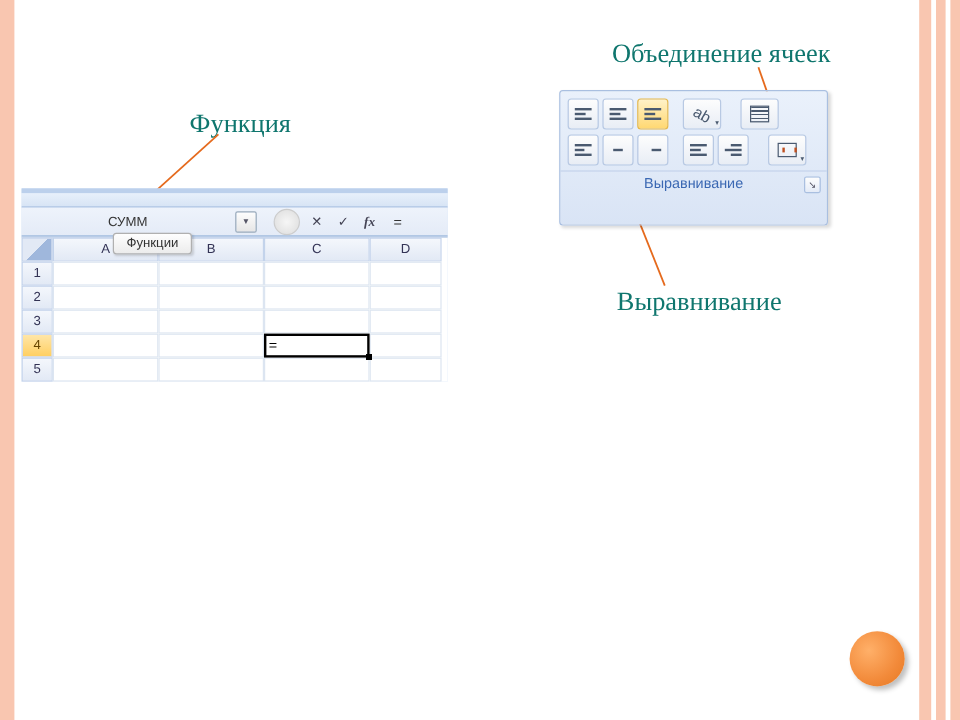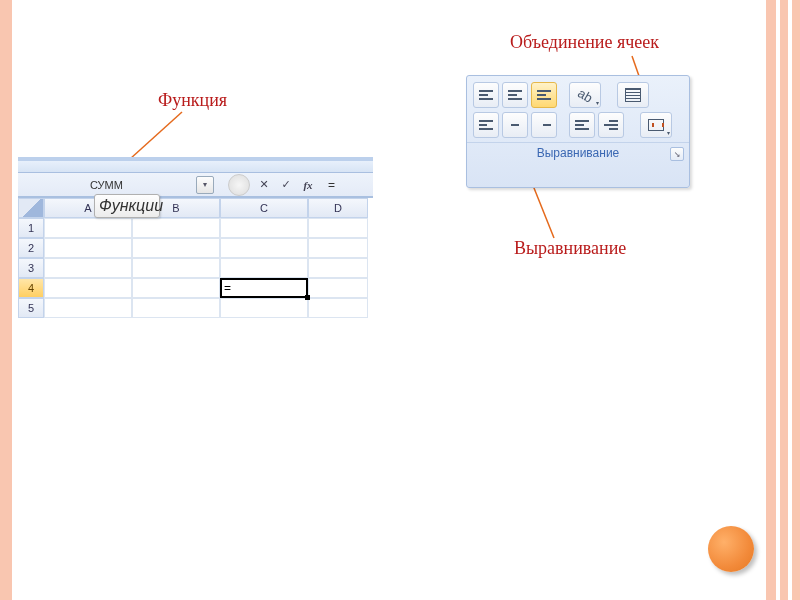--- a/index.html
+++ b/index.html
@@ -36,22 +36,22 @@
     position: absolute;
     right: 20px; top: 0;
     width: 4px; height: 600px;
     background: #fff;
   }
 
   
   .annotation {
     position: absolute;
     font-family: Georgia, 'Times New Roman', serif;
-    font-size: 18px;
-    color: #b91c1c;
+    font-size: 22px;
+    color: #0f766e;
   }
   .arrow-svg {
     position: absolute;
     pointer-events: none;
   }
 
   
   .excel-frag {
     position: absolute;
     left: 18px;
@@ -123,27 +123,26 @@
     color:#333;
   }
   .tooltip-box {
     position:absolute;
     left: 76px;
     top: 33px;
     width: 66px;
     background: linear-gradient(#fefefe,#ececec);
     border: 1px solid #b0b0b0;
     border-radius: 3px;
-    font-size: 16px;
+    font-size: 11px;
     color:#333;
     text-align:center;
     padding: 2px 4px;
     z-index: 5;
     box-shadow: 1px 1px 2px rgba(0,0,0,0.15);
-    font-style: italic;
   }
 
   
   .sheet {
     display: grid;
     grid-template-columns: 26px 88px 88px 88px 60px;
     background: #fff;
     border-top: 1px solid #a9c0e0;
   }
   .hdr {

